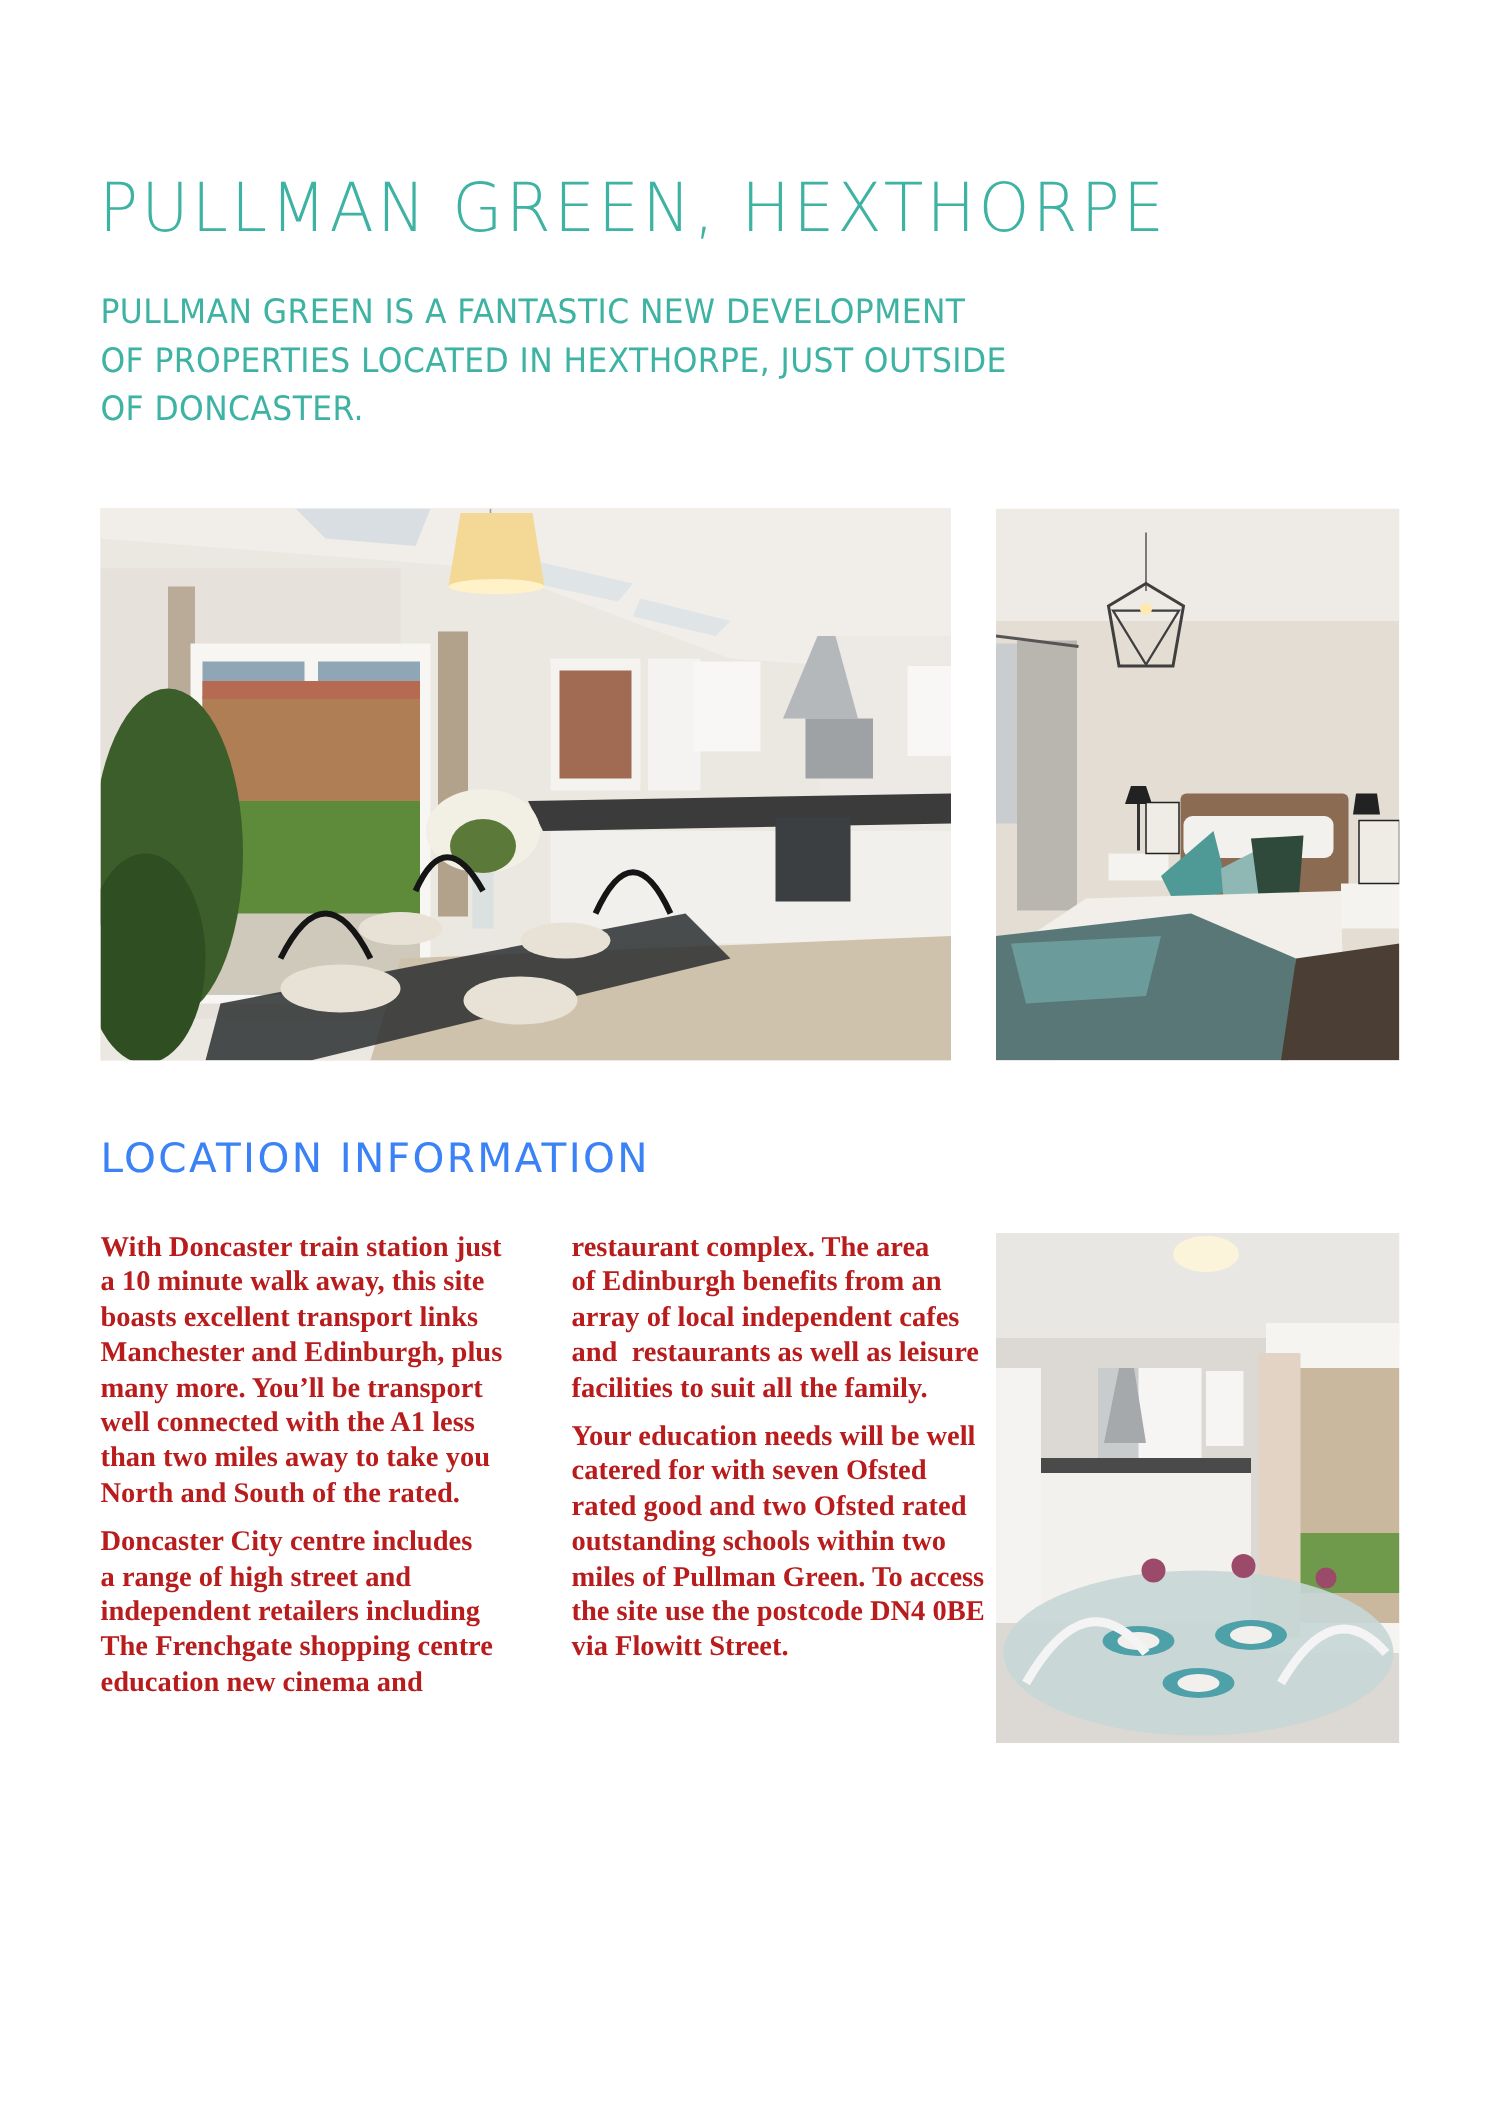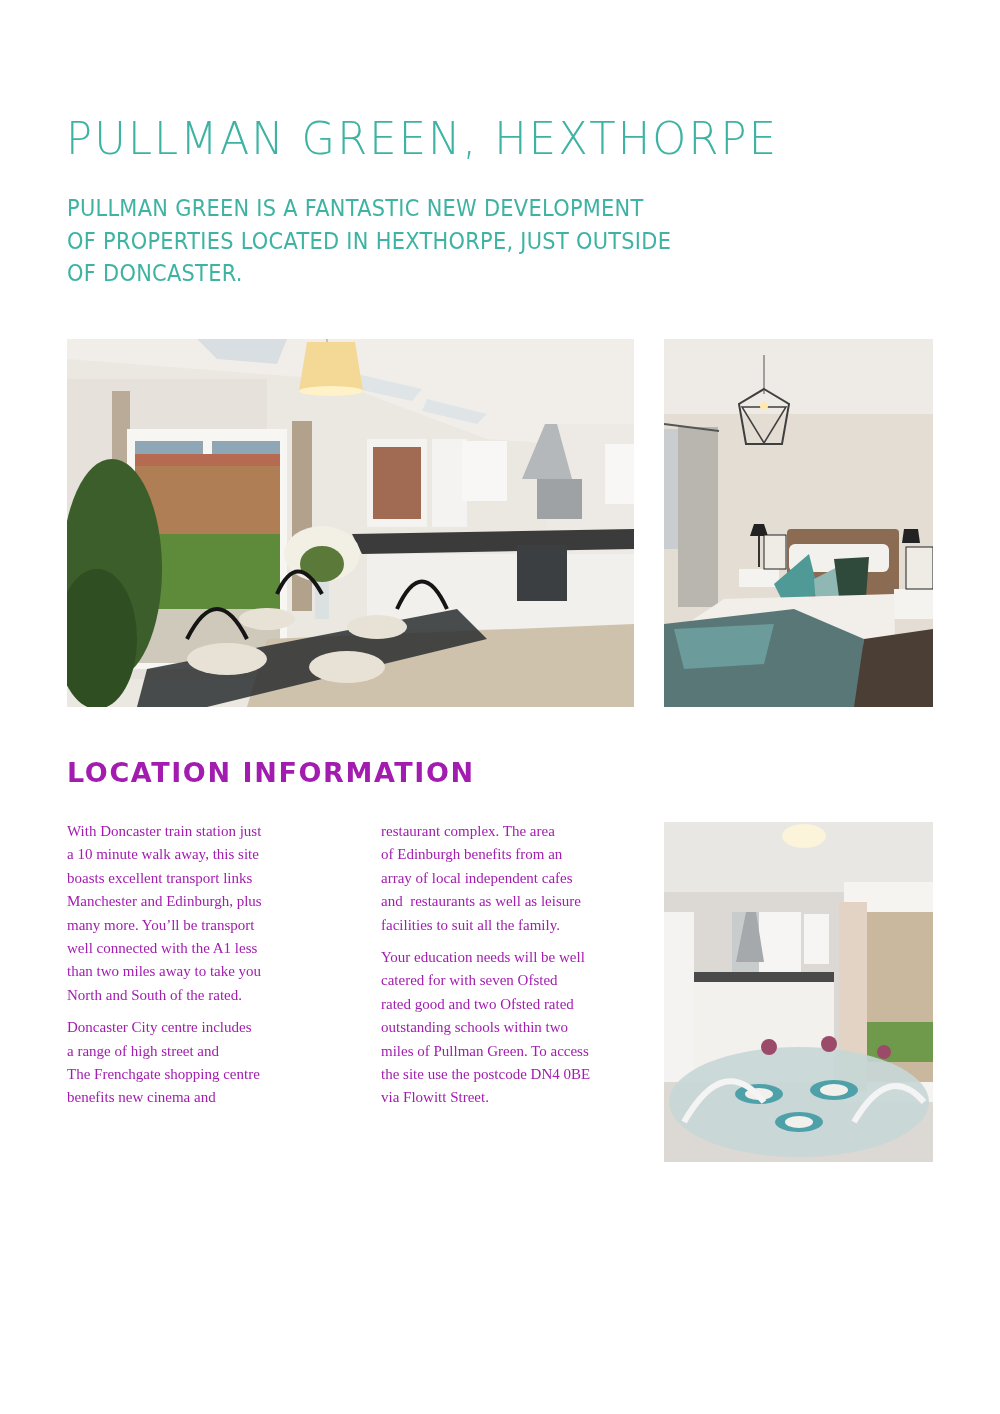--- a/index.html
+++ b/index.html
@@ -1,22 +1,22 @@
 <!DOCTYPE html>
 <html><head>
 <meta charset="utf-8">
 <style>
   html, body { margin:0; padding:0; background:#ffffff; }
   body { width:1000px; height:1414px; position:relative; overflow:hidden; font-family:"DejaVu Sans", sans-serif; }
   .title { position:absolute; left:66px; top:112px; font-family:"DejaVu Sans", sans-serif; font-weight:200; font-size:45px; letter-spacing:2.2px; color:#3eb3a3; margin:0; white-space:nowrap; transform:scaleX(0.96); transform-origin:left; }
   .subtitle { position:absolute; left:67px; top:192px; width:760px; font-family:"DejaVu Sans", sans-serif; font-size:22.5px; line-height:32.5px; color:#3eb3a3; margin:0; letter-spacing:0.3px; transform:scaleX(0.93); transform-origin:left; }
   .subtitle span { display:block; white-space:nowrap; }
   .photo { position:absolute; overflow:hidden; }
-  .h2 { position:absolute; left:67px; top:757px; font-family:"DejaVu Sans", sans-serif; font-weight:700; font-size:27px; letter-spacing:1.6px; color:#a21caf; margin:0; white-space:nowrap; }
-  .col { position:absolute; font-family:"Liberation Serif", serif; font-size:15px; line-height:23.4px; color:#a21caf; }
+  .h2 { position:absolute; left:67px; top:757px; font-family:"DejaVu Sans", sans-serif; font-weight:400; font-size:27px; letter-spacing:1.6px; color:#3b82f6; margin:0; white-space:nowrap; }
+  .col { position:absolute; font-family:"Liberation Serif", serif; font-size:19px; line-height:23.4px; color:#b91c1c;font-weight:bold; }
   .col p { margin:0 0 9px 0; }
   .col span.l { display:block; white-space:nowrap; }
 </style>
 </head>
 <body>
 
 <h1 class="title">PULLMAN GREEN, HEXTHORPE</h1>
 
 <div class="subtitle">
   <span>PULLMAN GREEN IS A FANTASTIC NEW DEVELOPMENT</span>
@@ -133,22 +133,23 @@
     <span class="l">boasts excellent transport links</span>
     <span class="l">Manchester and Edinburgh, plus</span>
     <span class="l">many more. You’ll be transport</span>
     <span class="l">well connected with the A1 less</span>
     <span class="l">than two miles away to take you</span>
     <span class="l">North and South of the rated.</span>
   </p>
   <p>
     <span class="l">Doncaster City centre includes</span>
     <span class="l">a range of high street and</span>
+    <span class="l">independent retailers including</span>
     <span class="l">The Frenchgate shopping centre</span>
-    <span class="l">benefits new cinema and</span>
+    <span class="l">education new cinema and</span>
   </p>
 </div>
 
 <div class="col" style="left:381px; top:820px; width:280px;">
   <p>
     <span class="l">restaurant complex. The area</span>
     <span class="l">of Edinburgh benefits from an</span>
     <span class="l">array of local independent cafes</span>
     <span class="l" style="white-space:pre;">and  restaurants as well as leisure</span>
     <span class="l">facilities to suit all the family.</span>

